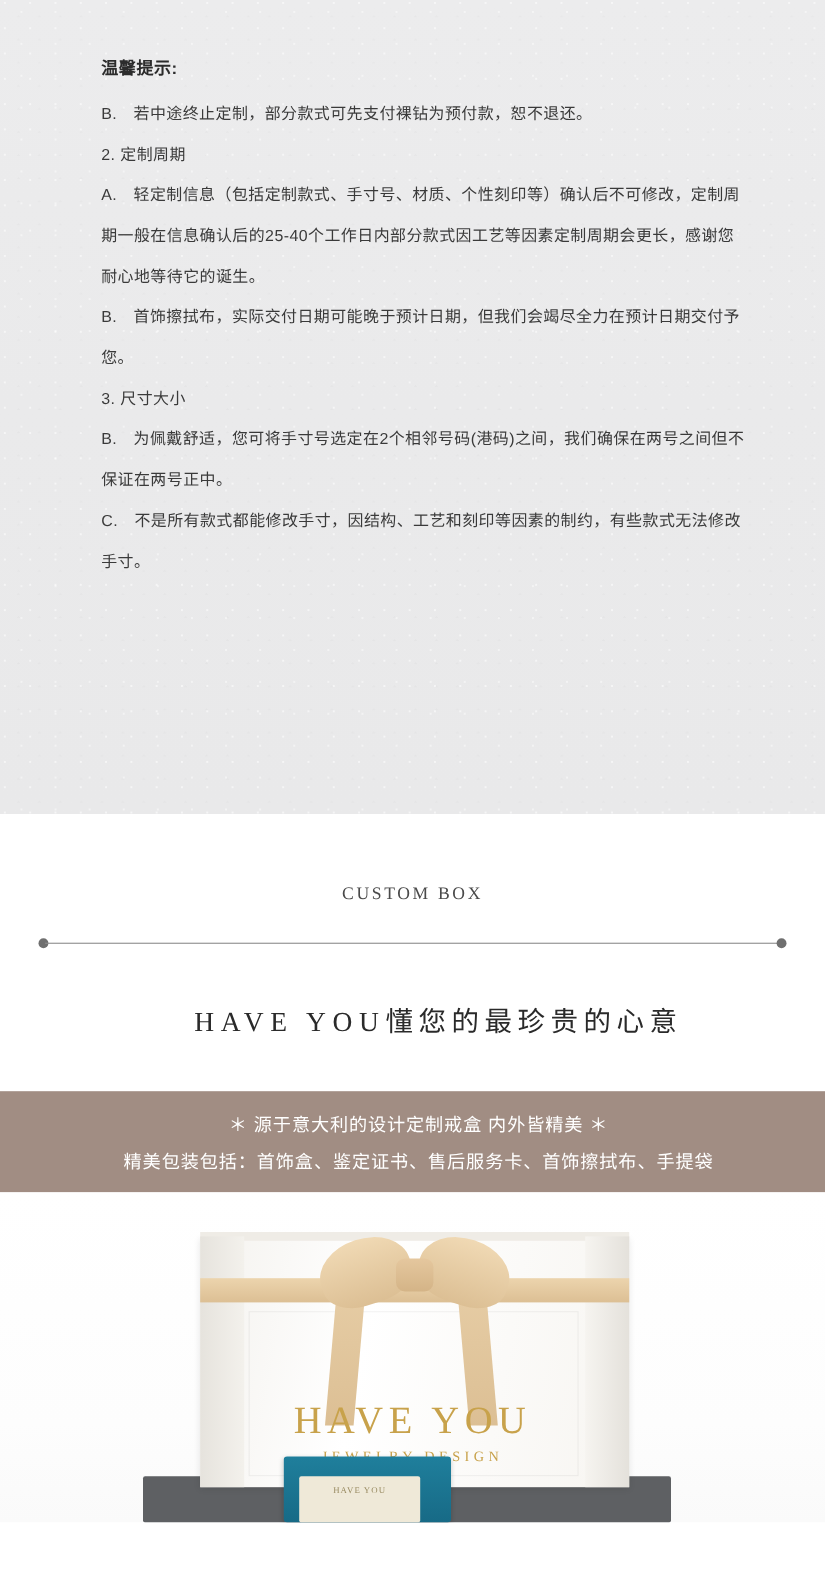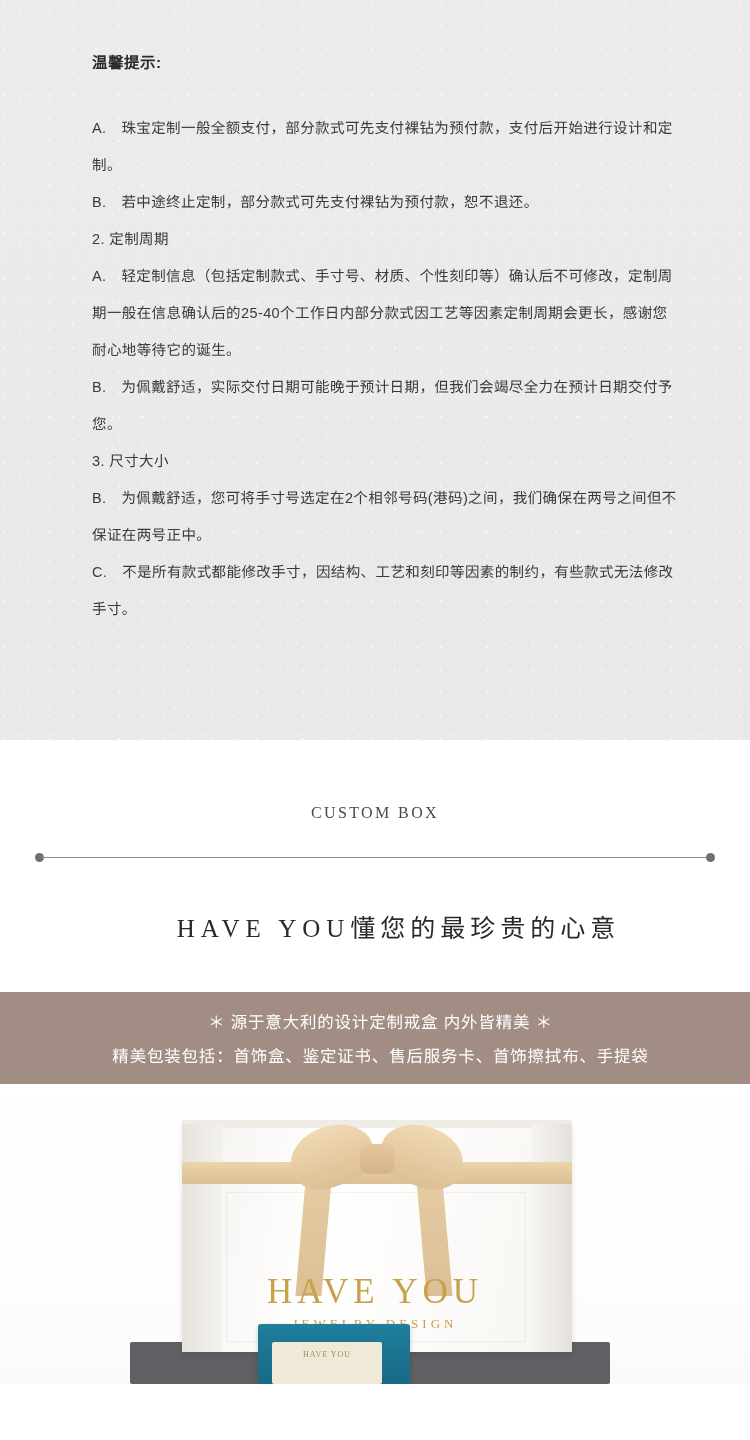--- a/index.html
+++ b/index.html
@@ -31,21 +31,21 @@
       linear-gradient(180deg, #ececed 0%, #eaeaeb 50%, #e9e9ea 100%);
     background-size: 23px 23px, 31px 29px, 19px 21px, 100% 100%;
     box-sizing: border-box;
     padding: 52px 70px 0 92px;
   }
   .notice-title {
     font-size: 15.5px;
     font-weight: bold;
     color: #2c2c2c;
     letter-spacing: 0.5px;
-    margin: 0 0 36px 0;
+    margin: 0 0 12px 0;
     line-height: 1.4;
   }
   .notice-line {
     font-size: 14.5px;
     color: #3a3a3a;
     line-height: 37px;
     letter-spacing: 0.4px;
     white-space: pre-wrap;
     margin: 0;
   }
@@ -295,25 +295,24 @@
     color: #9a8c63;
   }
 </style>
 </head>
 <body>
 
 <div class="page">
 
   <section class="notice">
     <h2 class="notice-title">温馨提示:</h2>
-    <p class="notice-line">A.　珠宝定制一般全额支付，部分款式可先支付裸钻为预付款，支付后开始进行设计和定制。</p>
     <p class="notice-line">B.　若中途终止定制，部分款式可先支付裸钻为预付款，恕不退还。</p>
     <p class="notice-line">2. 定制周期</p>
     <p class="notice-line">A.　轻定制信息（包括定制款式、手寸号、材质、个性刻印等）确认后不可修改，定制周期一般在信息确认后的25-40个工作日内部分款式因工艺等因素定制周期会更长，感谢您耐心地等待它的诞生。</p>
-    <p class="notice-line">B.　为佩戴舒适，实际交付日期可能晚于预计日期，但我们会竭尽全力在预计日期交付予您。</p>
+    <p class="notice-line">B.　首饰擦拭布，实际交付日期可能晚于预计日期，但我们会竭尽全力在预计日期交付予您。</p>
     <p class="notice-line">3. 尺寸大小</p>
     <p class="notice-line">B.　为佩戴舒适，您可将手寸号选定在2个相邻号码(港码)之间，我们确保在两号之间但不保证在两号正中。</p>
     <p class="notice-line">C.　不是所有款式都能修改手寸，因结构、工艺和刻印等因素的制约，有些款式无法修改手寸。</p>
   </section>
 
   <section class="custom-section">
     <div class="custom-en">CUSTOM BOX</div>
 
     <div class="divider">
       <span class="dot left"></span>

